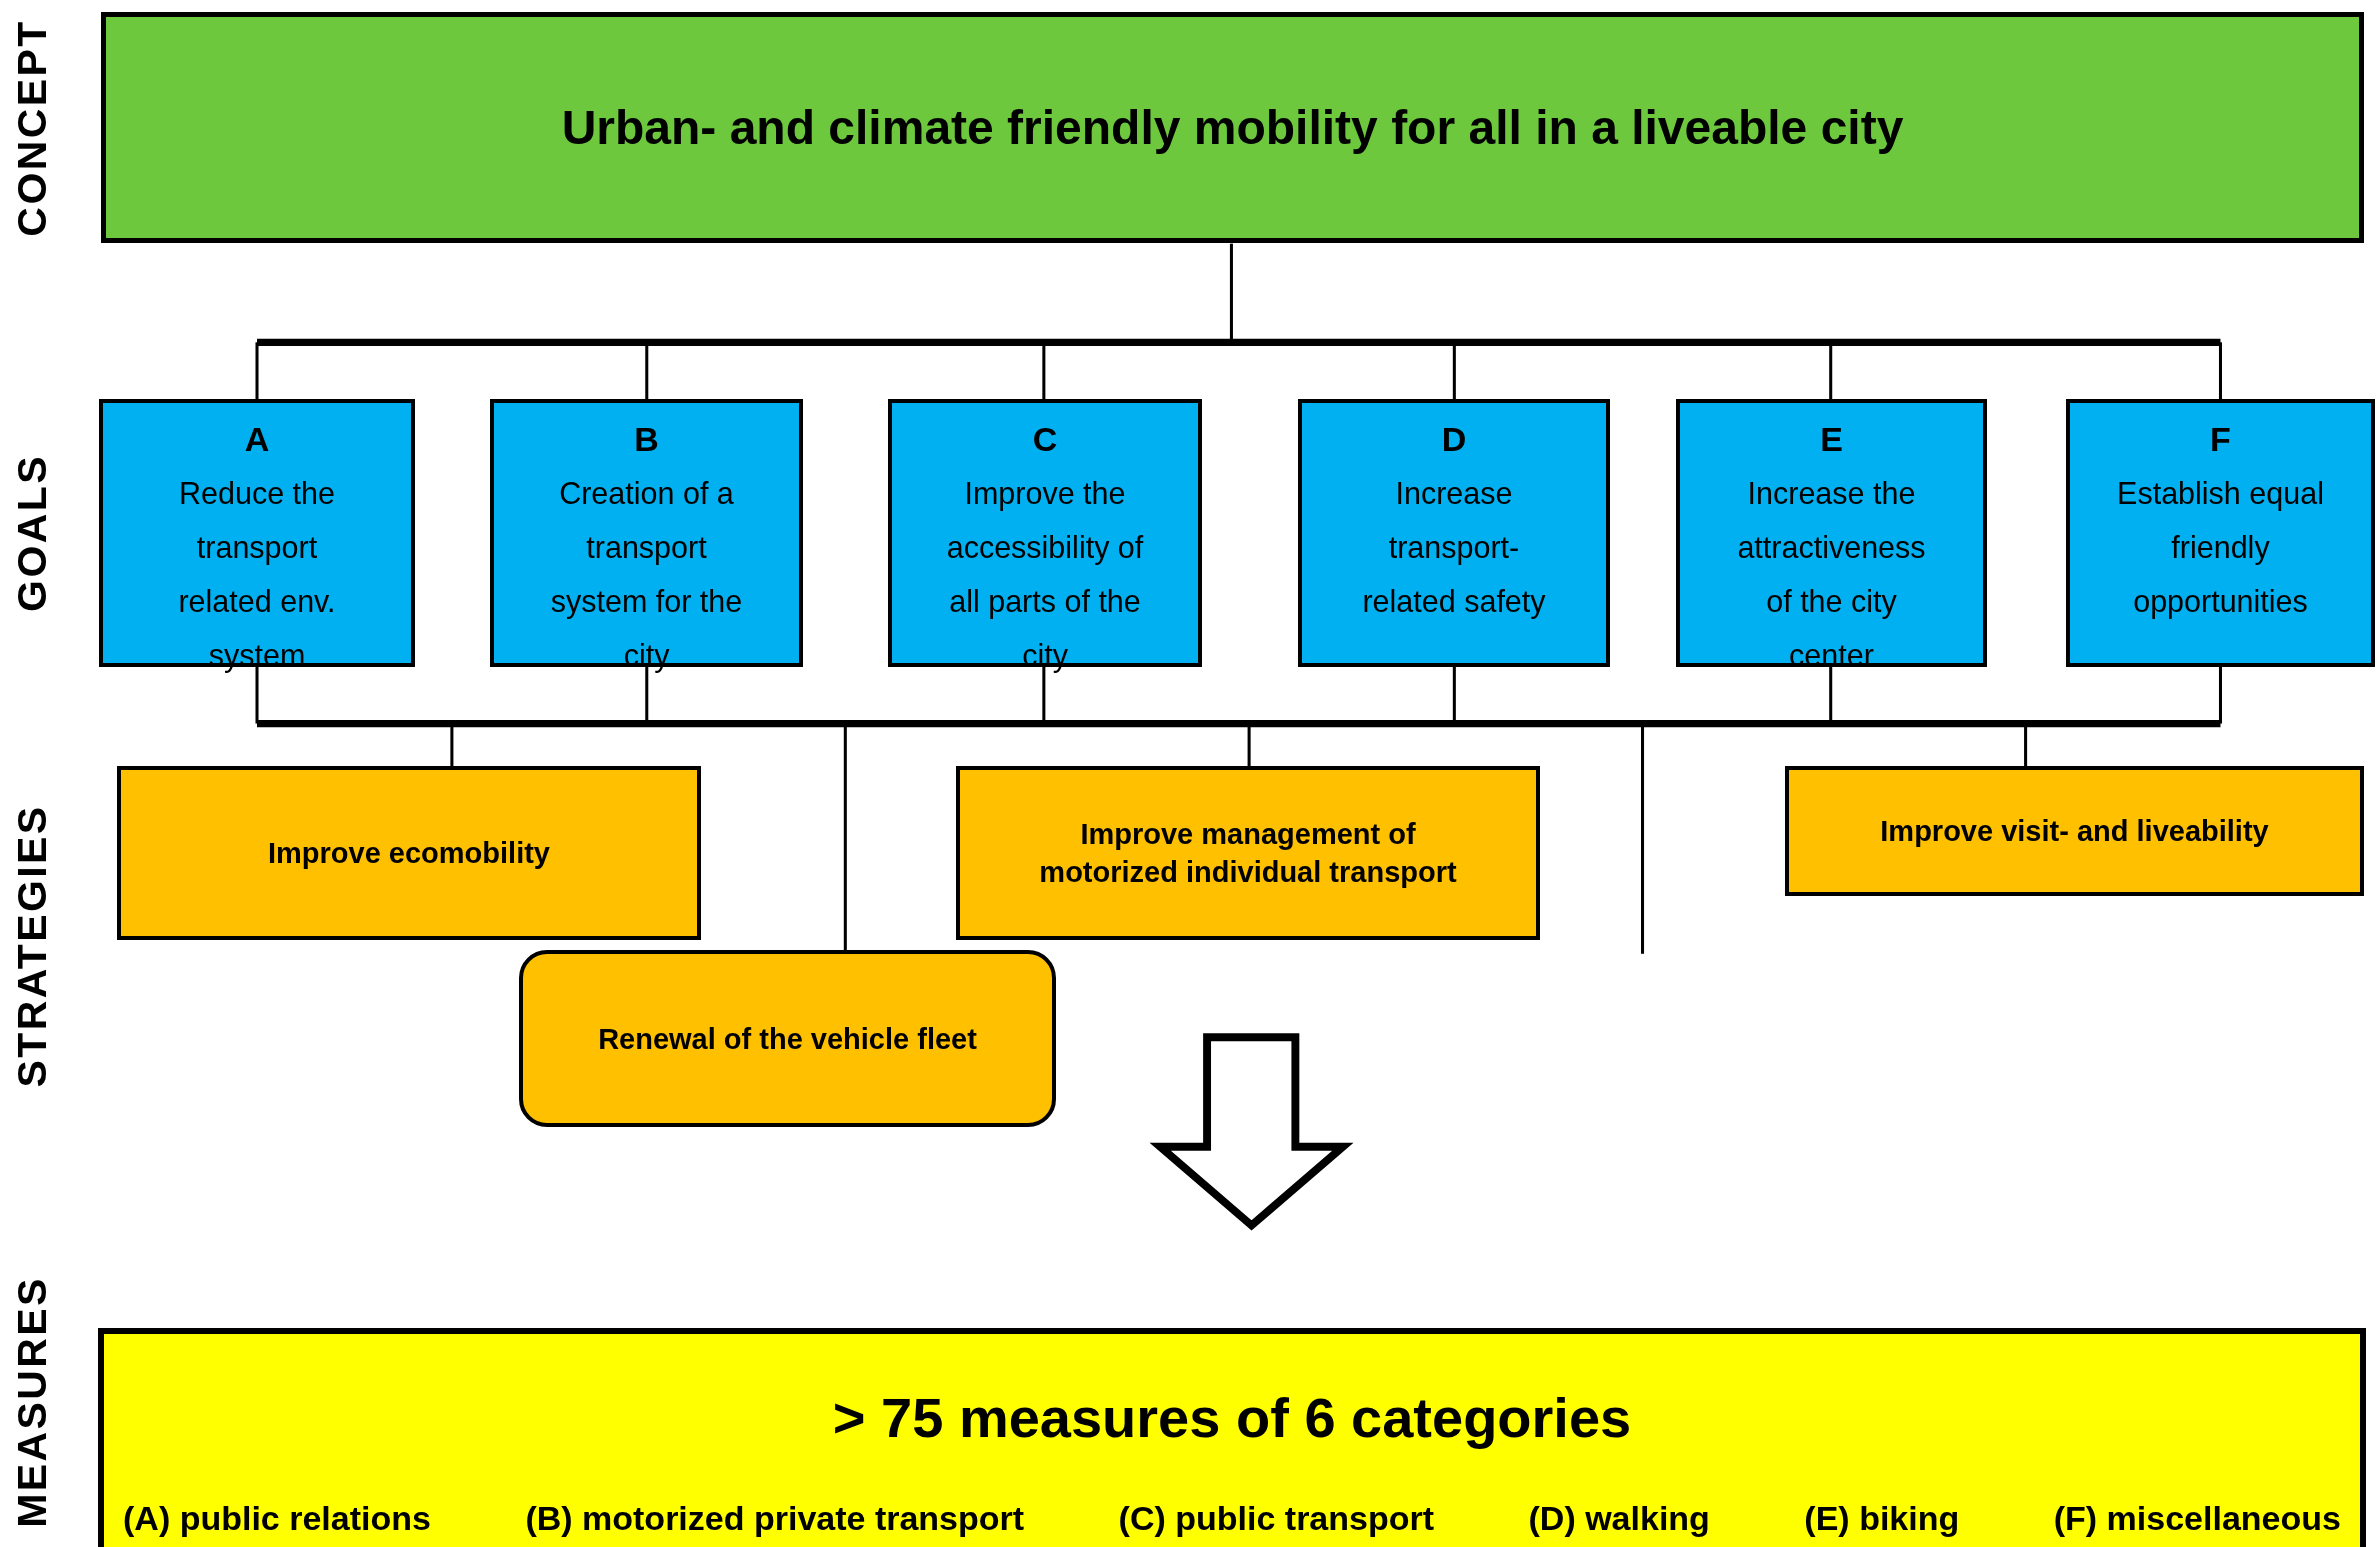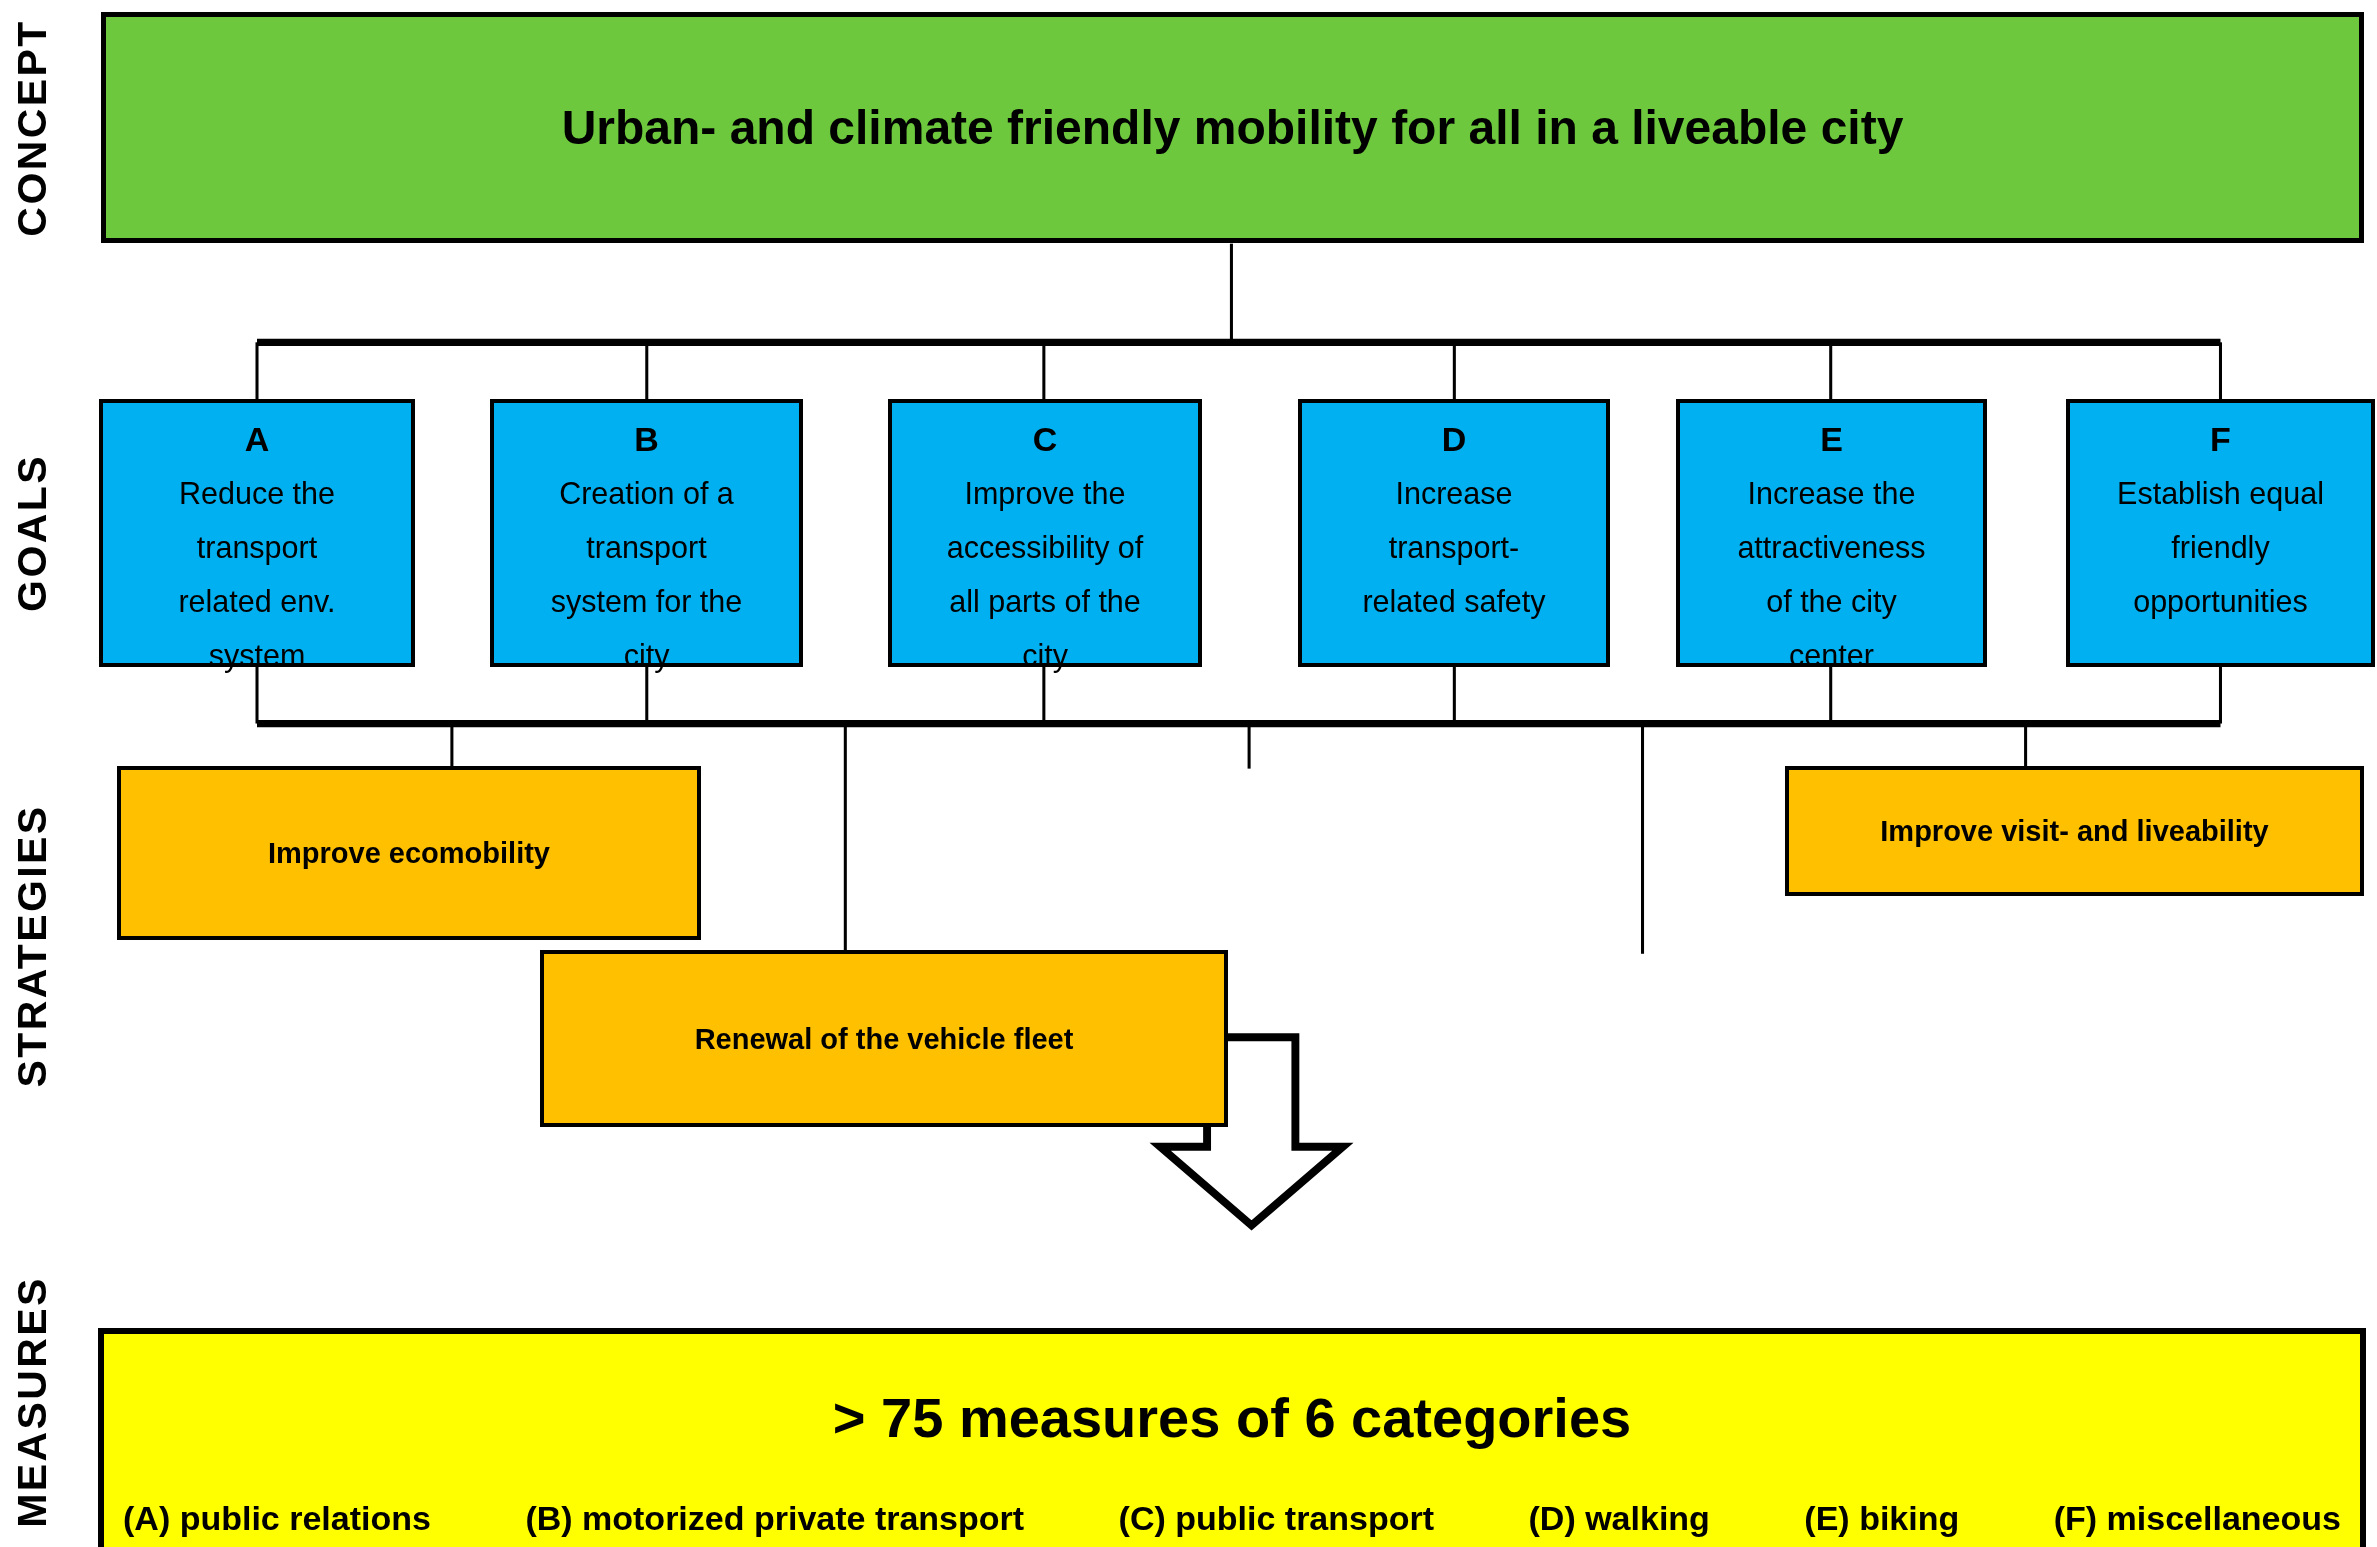--- a/index.html
+++ b/index.html
@@ -32,21 +32,21 @@
   .g-d{left:1298px; width:312px;}
   .g-e{left:1676px; width:311px;}
   .g-f{left:2066px; width:309px;}
   .strategy-box{
     background:var(--orange); border:4.9px solid var(--line);
     justify-content:center; font-size:29px; font-weight:bold; line-height:38px;
   }
   .s-eco{left:117px; top:766px; width:584px; height:174px;}
   .s-mgmt{left:956px; top:766px; width:584px; height:174px;}
   .s-visit{left:1785px; top:766px; width:579px; height:130px;}
-  .s-renewal{left:540px; top:950px; width:688px; height:177px;}
+  .s-renewal{left:519px; top:950px; width:537px; height:177px;border-radius:28px;}
   .s-multi{left:1366px; top:950px; width:587px; height:177px;}
   .measures-box{
     left:98px; top:1328px; width:2268px; height:267px;
     background:var(--yellow); border:6.1px solid var(--line);
     justify-content:center; gap:49px;
   }
   .measures-title{font-size:56px; font-weight:bold;}
   .measures-categories{
     width:100%; box-sizing:border-box; padding:0 19px;
     display:flex; justify-content:space-between;
@@ -147,20 +147,24 @@
     <div class="goal-letter">F</div>
     <div class="goal-line">Establish equal</div>
     <div class="goal-line">friendly</div>
     <div class="goal-line">opportunities</div>
   </div>
 
   <div class="box strategy-box s-eco">
     <div>Improve ecomobility</div>
   </div>
 
+  <div class="box strategy-box s-mgmt">
+    <div>Improve management of</div>
+    <div>motorized individual transport</div>
+  </div>
 
   <div class="box strategy-box s-visit">
     <div>Improve visit- and liveability</div>
   </div>
 
   <div class="box strategy-box s-renewal">
     <div>Renewal of the vehicle fleet</div>
   </div>
 
 

